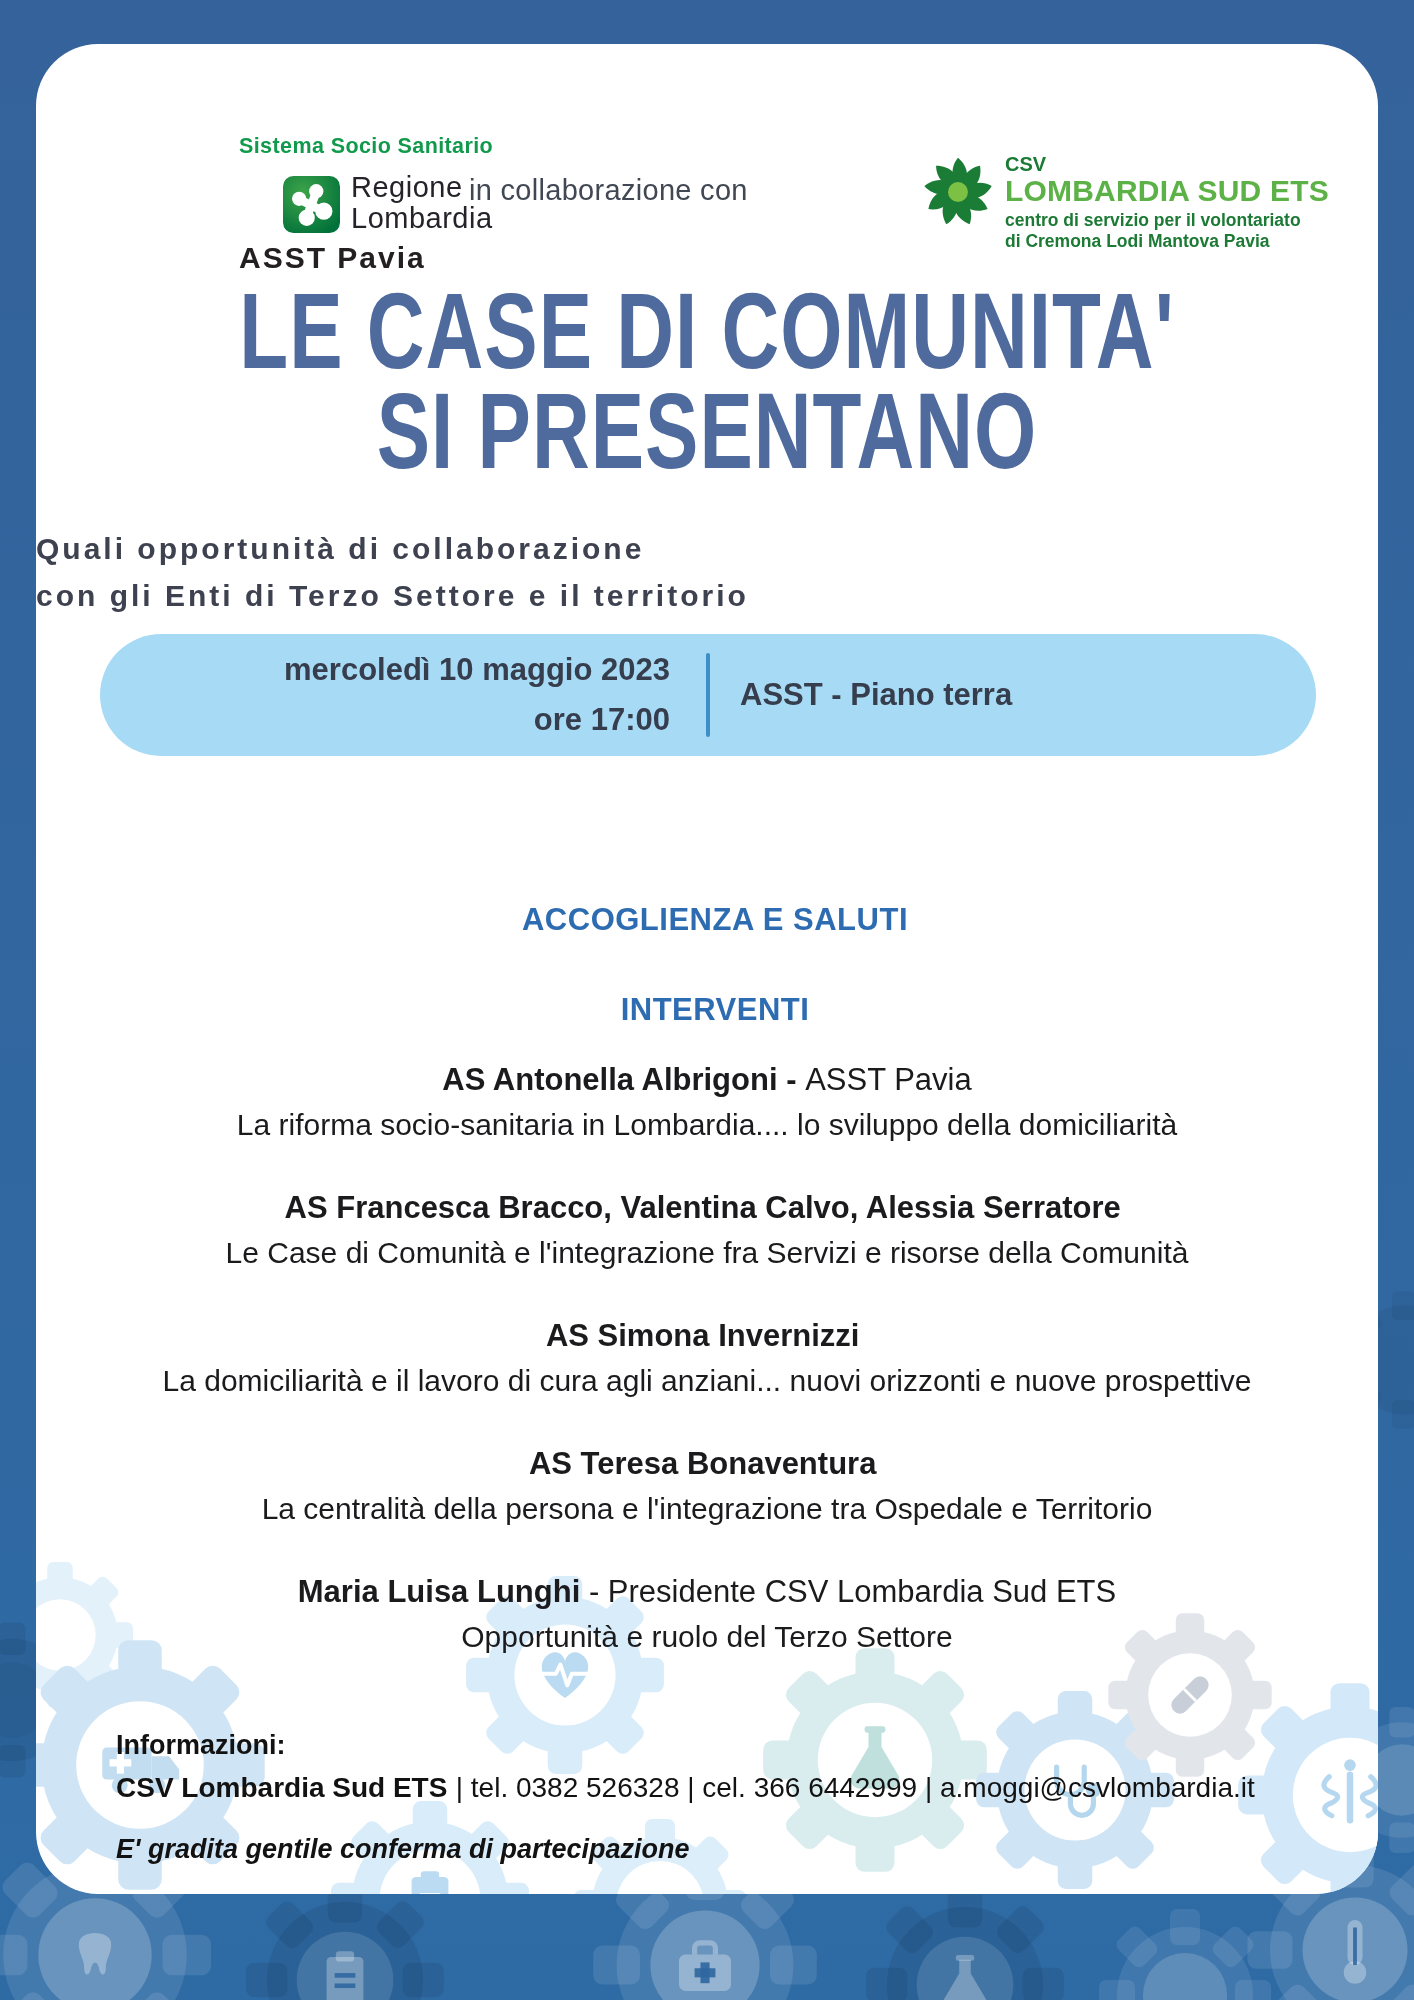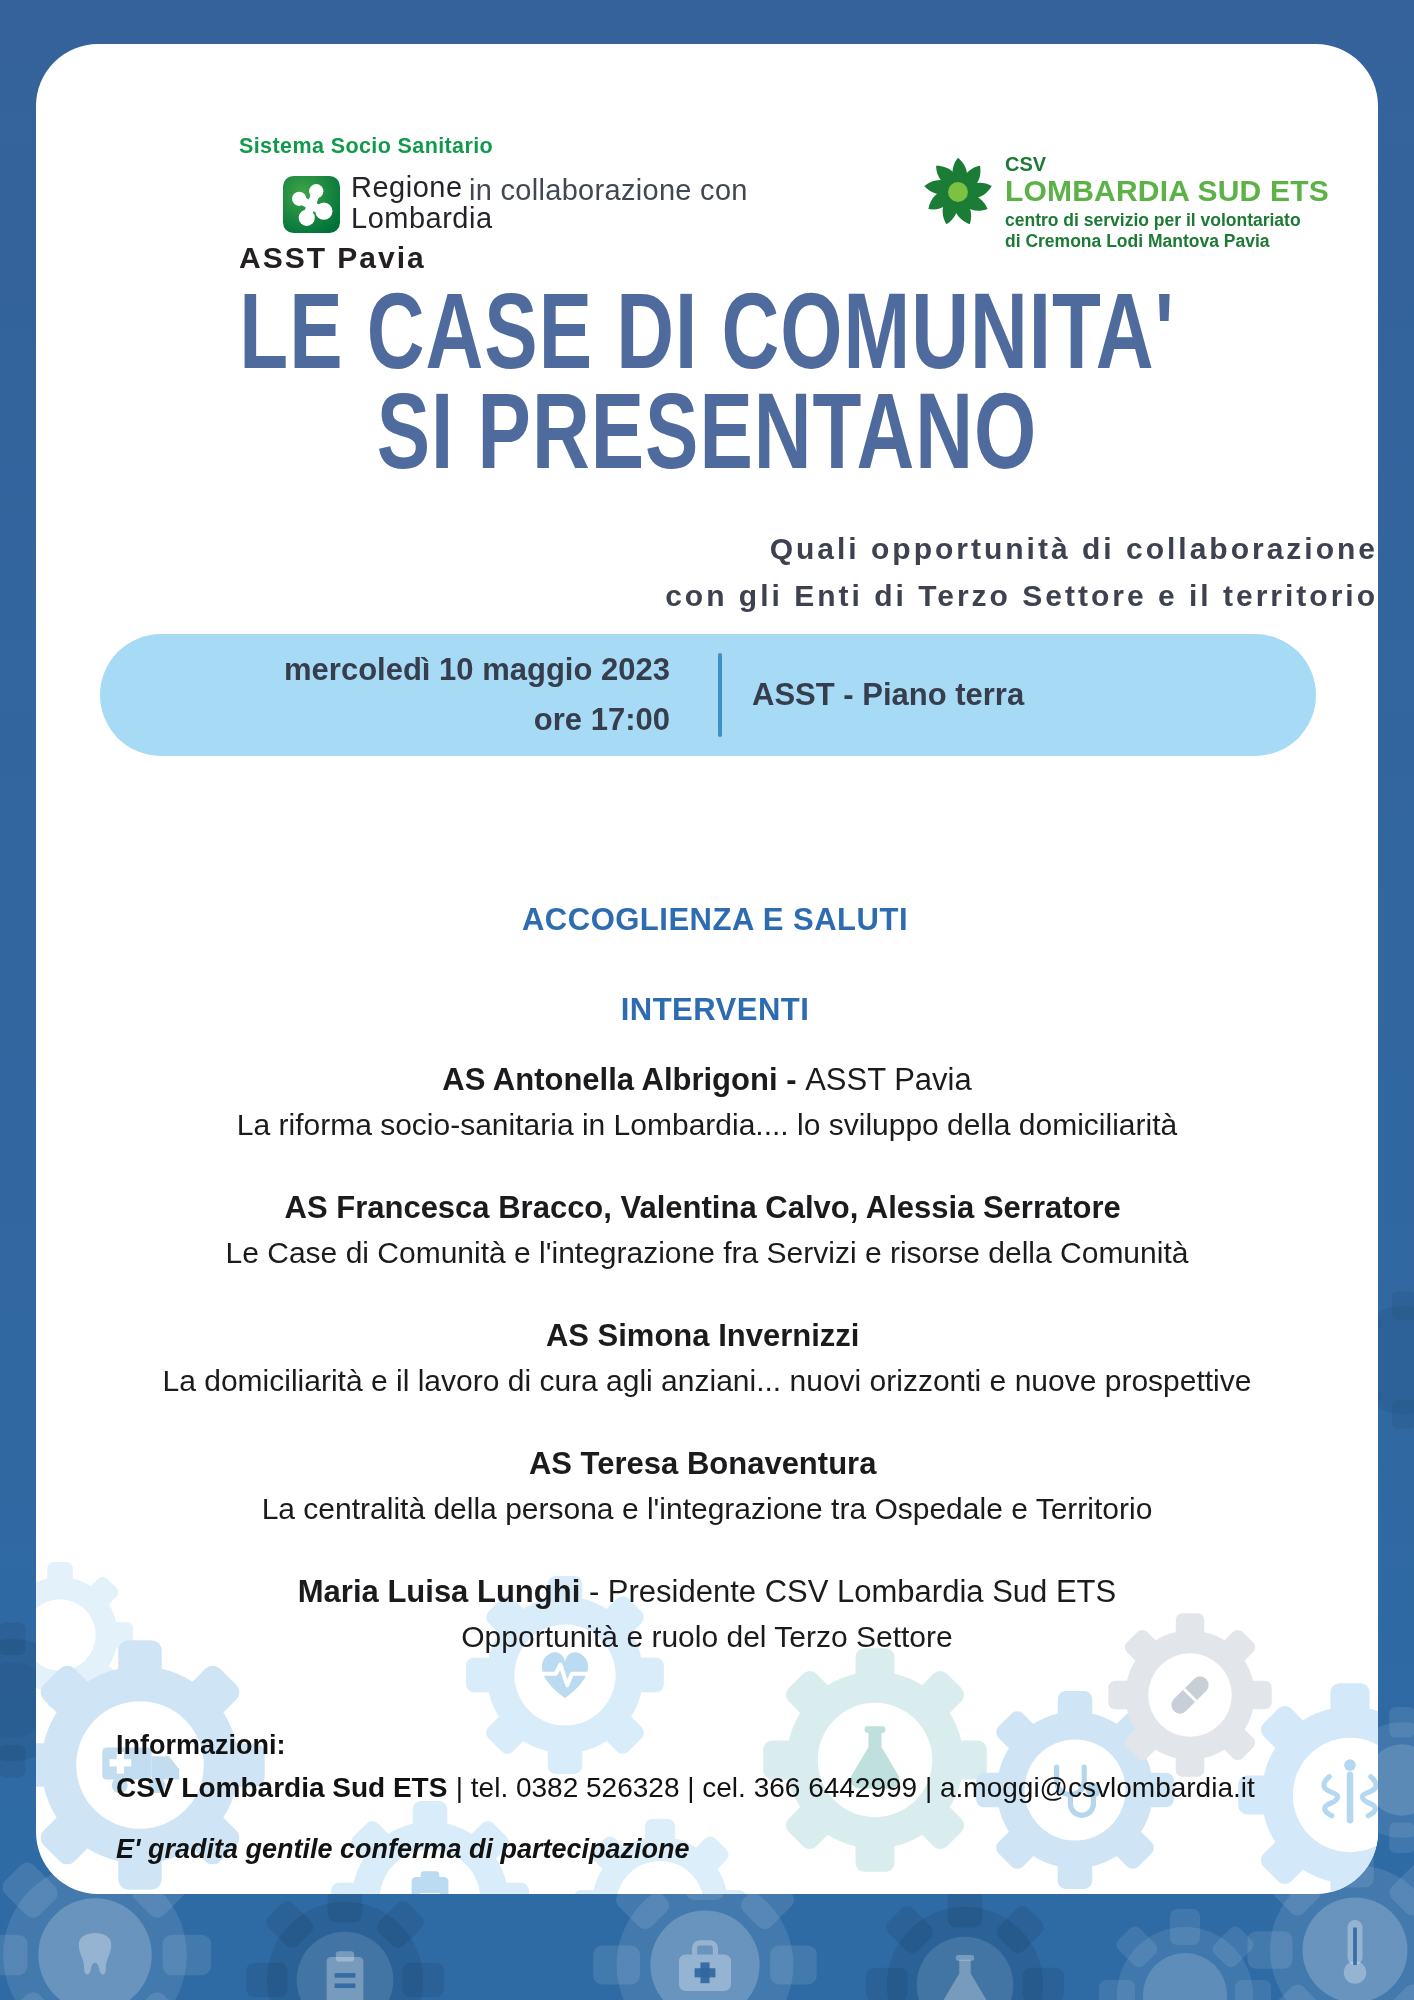--- a/index.html
+++ b/index.html
@@ -26,28 +26,28 @@
   .csv-logo{position:absolute;left:884px;top:108px;display:flex;}
   .csv-text{margin-left:9px;line-height:1;}
   .csv-small{font-size:20px;font-weight:700;color:var(--csv_green_dark,#1C7A35);margin-top:2px;}
   .csv-name{font-size:30px;font-weight:700;color:var(--csv_green_light,#5CB247);margin-top:2px;letter-spacing:.2px;}
   .csv-desc{font-size:17.5px;font-weight:700;color:var(--csv_green_dark,#1C7A35);margin-top:4px;line-height:1.18;}
 
   
   .title{position:absolute;left:0;top:238px;width:100%;text-align:center;color:var(--title_blue,#4F6A9D);}
   .title .tline{display:block;height:100px;line-height:100px;font-size:80px;font-weight:700;letter-spacing:1px;}
   .title .tline>span{display:inline-block;transform:scaleY(1.34);transform-origin:center;}
-  .subtitle{position:absolute;left:0;top:482px;width:100%;text-align:right;
+  .subtitle{position:absolute;left:0;top:482px;width:100%;text-align:left;
     font-size:30px;font-weight:700;letter-spacing:3px;color:var(--subtitle_text,#3E4250);line-height:1.55;}
 
   
   .banner{position:absolute;left:64px;top:590px;width:1216px;height:122px;
     background:var(--banner_bg,#A7DAF4);border-radius:61px;display:flex;align-items:center;
     color:var(--banner_text,#363D4D);font-size:31px;font-weight:700;line-height:1.62;}
-  .banner .bleft{flex:0 0 570px;text-align:right;padding-right:48px;}
+  .banner .bleft{flex:0 0 570px;text-align:right;padding-right:36px;}
   .banner .bdiv{flex:0 0 4px;height:84px;background:var(--banner_divider,#3E8EC8);border-radius:2px;}
   .banner .bright{flex:1;text-align:left;padding-left:30px;}
 
   .sec-heading{position:absolute;left:0;width:100%;text-align:center;
     font-size:31px;font-weight:700;color:var(--heading_blue,#2E6CB2);letter-spacing:.5px;padding-left:8px;}
   .h-welcome{top:858px;}
   .h-interventi{top:948px;}
 
   .sline{position:absolute;left:0;width:100%;text-align:center;color:var(--body_text,#1B1B1D);}
   .sname{font-size:31px;}

